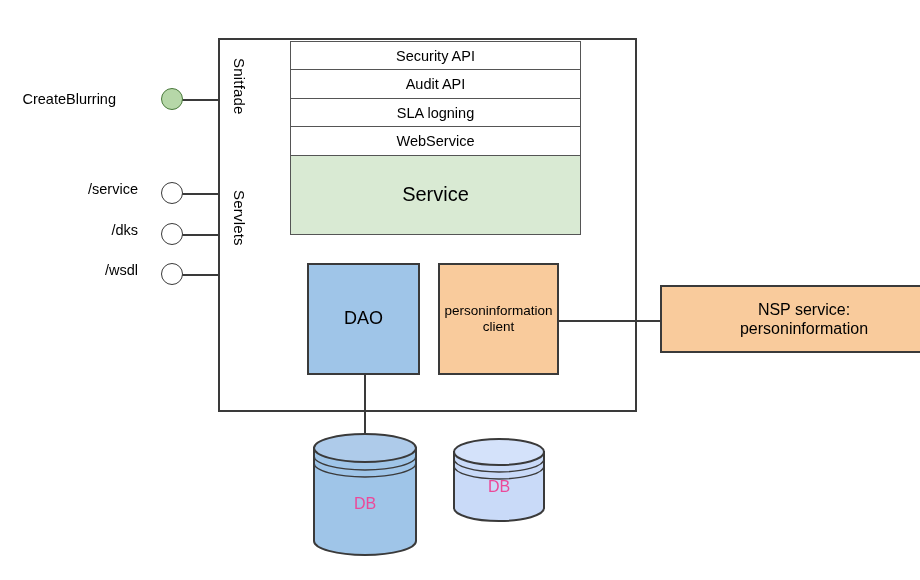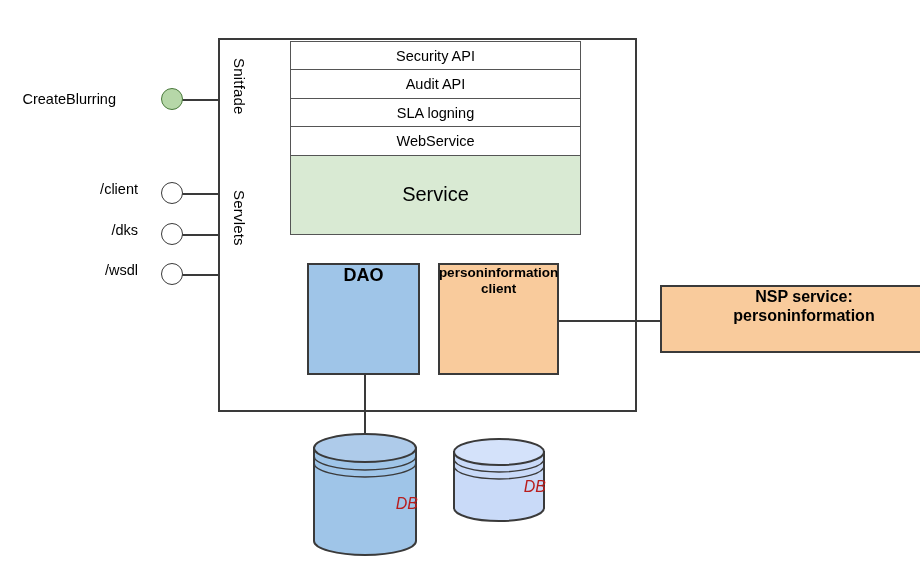--- a/index.html
+++ b/index.html
@@ -113,25 +113,24 @@
     font-size: 20px;
     margin-top: -1.6px;
   }
 
   
   .comp-box {
     position: absolute;
     box-sizing: border-box;
     border: 2px solid #3a3a3a;
     display: flex;
-    align-items: flex-start;
+    align-items: center;
     justify-content: center;
     text-align: center;
     line-height: 1.2;
-    font-weight: bold;
   }
   #dao-box {
     left: 307px; top: 263px;
     width: 113px; height: 112px;
     background: #9fc5e8;
     font-size: 18px;
   }
   #client-box {
     left: 438px; top: 263px;
     width: 121px; height: 112px;
@@ -147,34 +146,33 @@
   }
 
   
   .cyl {
     position: absolute;
   }
   .cyl svg { display: block; overflow: visible; }
   .cyl-label {
     position: absolute;
     width: 100%;
-    text-align: right;
+    text-align: center;
     font-size: 16px;
-    color: #b91c1c;
-    font-style: italic;
+    color: #ec4899;
   }
 </style>
 </head>
 <body>
 
 <div id="canvas">
 
   <div class="iface-label" style="left:0px; top:92px; width:116px;">CreateBlurring</div>
 
-  <div class="iface-label" style="left:0px; top:182px; width:138px;">/client</div>
+  <div class="iface-label" style="left:0px; top:182px; width:138px;">/service</div>
 
   <div class="iface-label" style="left:0px; top:223px; width:138px;">/dks</div>
 
   <div class="iface-label" style="left:0px; top:263px; width:138px;">/wsdl</div>
 
   <div class="hline" style="left:181px; top:99px; width:38px;"></div>
   <div class="lollipop filled-green" style="left:161px; top:88px;"></div>
 
   <div class="hline" style="left:181px; top:193px; width:38px;"></div>
   <div class="lollipop" style="left:161px; top:182px;"></div>

